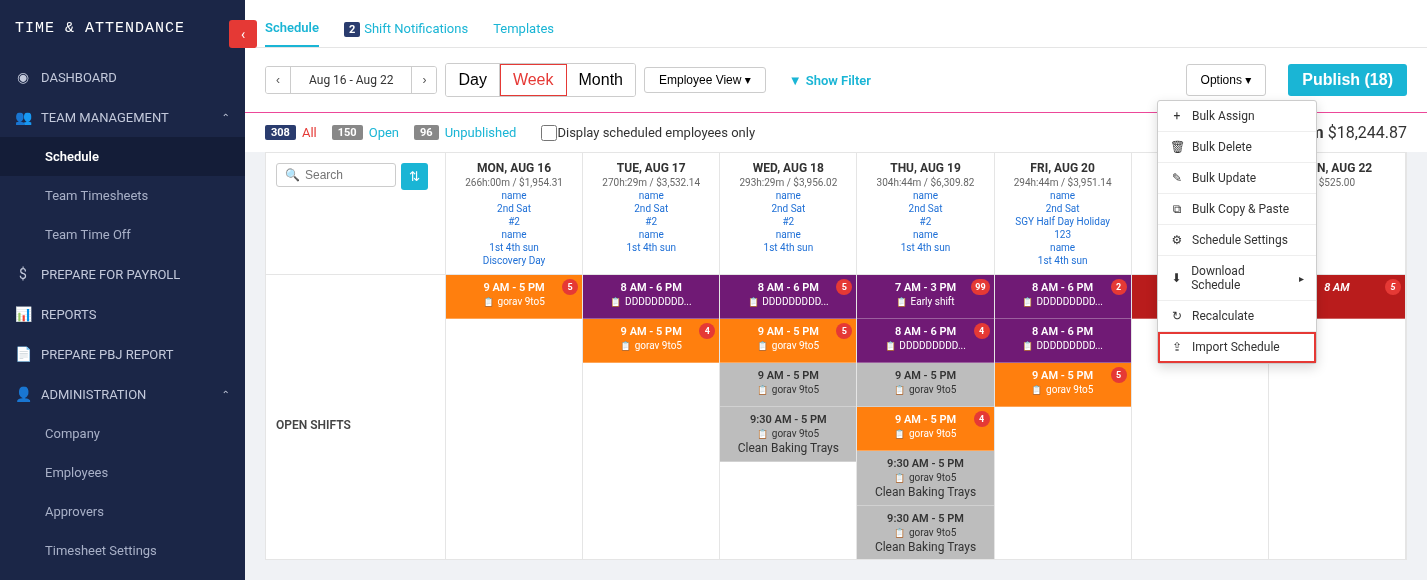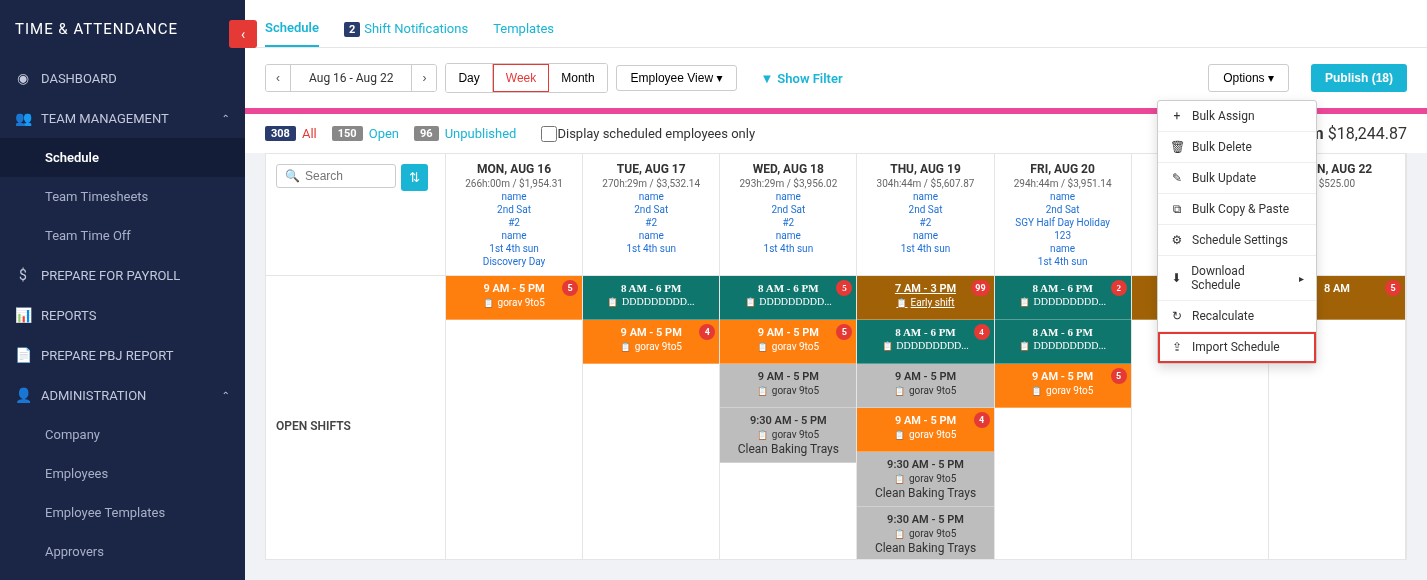--- a/index.html
+++ b/index.html
@@ -1,50 +1,50 @@
 <!DOCTYPE html>
 <html><head>
 <meta charset="utf-8">
 <style>
 * { box-sizing: border-box; margin: 0; padding: 0; }
 body { font-family: -apple-system, BlinkMacSystemFont, "Segoe UI", Roboto, sans-serif; font-size: 13px; background: #f0f2f5; color: #333; }
 .app { display: flex; height: 580px; width: 1427px; overflow: hidden; }
 
 
 .sidebar { width: 245px; background: #1b2647; color: #c3c9db; flex-shrink: 0; position: relative; }
-.sidebar-header { padding: 20px 15px; font-size: 15px; letter-spacing: 1px; color: #fff; font-weight: 400; }
+.sidebar-header { padding: 20px 15px; font-size: 15px; letter-spacing: 1px; color: #fff; font-weight: 400; font-family: Liberation Mono, monospace; }
 .collapse-btn { position: absolute; top: 20px; right: -12px; width: 28px; height: 28px; background: #e53935; color: #fff; display: flex; align-items: center; justify-content: center; cursor: pointer; border-radius: 3px; font-size: 14px; }
 .nav-item { display: flex; align-items: center; padding: 12px 15px; cursor: pointer; font-size: 13px; gap: 10px; }
 .nav-item .chevron { margin-left: auto; font-size: 10px; }
 .nav-sub { padding: 12px 15px 12px 45px; cursor: pointer; font-size: 13px; color: #a8b0c7; }
 .nav-sub.active { background: #141d38; color: #fff; font-weight: 600; }
 .nav-icon { width: 16px; text-align: center; font-size: 14px; }
 
 
 .main { flex: 1; background: #f0f2f5; display: flex; flex-direction: column; overflow: hidden; }
 .tabs-row { display: flex; align-items: center; padding: 10px 20px 0; gap: 25px; background: #fff; border-bottom: 1px solid #e5e5e5; }
 .tab { padding: 10px 0; color: #1ab5d5; cursor: pointer; font-size: 13px; }
 .tab.active { color: #1ab5d5; border-bottom: 2px solid #1ab5d5; font-weight: 600; }
 .tab .badge { background: #2a3c6e; color: #fff; padding: 1px 5px; border-radius: 2px; margin-right: 4px; font-size: 11px; font-weight: bold; }
 
 .toolbar { display: flex; align-items: center; padding: 15px 20px; gap: 8px; background: #fff; }
 .btn-group { display: flex; border: 1px solid #ccc; border-radius: 3px; overflow: hidden; }
 .btn-group > * { padding: 6px 12px; border: none; background: #fff; cursor: pointer; font-size: 12px; border-right: 1px solid #ccc; }
 .btn-group > *:last-child { border-right: none; }
 .btn-group .nav-arrow { padding: 6px 10px; color: #555; }
 .btn-group .date-range { padding: 6px 18px; }
-.view-btn { padding: 6px 12px; font-size: 12px; cursor: pointer; }
+.view-btn { padding: 6px 12px; font-size: 16px; cursor: pointer; }
 .view-btn.active { color: #e53935; border: 1px solid #e53935; }
 .show-filter { color: #1ab5d5; font-weight: 600; cursor: pointer; margin-left: 15px; display: flex; align-items: center; gap: 4px; }
 .toolbar-right { margin-left: auto; display: flex; gap: 22px; position: relative; }
 .btn-outline { border: 1px solid #ccc; background: #fff; padding: 5px 14px; border-radius: 3px; cursor: pointer; font-size: 12px; }
-.btn-primary { background: #1ab5d5; color: #fff; border: none; padding: 7px 14px; border-radius: 3px; cursor: pointer; font-size: 12px; font-weight: 600; }
-
-
-.filter-row { display: flex; align-items: center; padding: 10px 20px; gap: 15px; background: #fff; border-top: 6px solid #ec4899; }
+.btn-primary { background: #1ab5d5; color: #fff; border: none; padding: 7px 14px; border-radius: 3px; cursor: pointer; font-size: 16px; font-weight: 600; }
+
+
+.filter-row { display: flex; align-items: center; padding: 10px 20px; gap: 15px; background: #fff; border-top: 1px solid #ec4899; }
 .filter-tag { display: flex; align-items: center; gap: 6px; cursor: pointer; font-size: 13px; }
 .filter-tag .count { background: #2a3c6e; color: #fff; padding: 1px 6px; border-radius: 2px; font-size: 11px; font-weight: bold; }
 .filter-tag .count.gray { background: #888; }
 .filter-tag .label { color: #1ab5d5; }
 .filter-tag.active .label { color: #e53935; }
 .checkbox-filter { display: flex; align-items: center; margin-left: 10px; }
 .checkbox-filter input { width: 16px; height: 16px; }
 .stats-right { margin-left: auto; font-size: 16px; text-align: center; }
 
 
@@ -69,23 +69,23 @@
 .day-header .day-note { color: #1e6fd6; font-size: 10px; margin-top: 2px; display: block; }
 
 .shift-cell { padding: 0; }
 .shift-stack { display: flex; flex-direction: column; border-radius: 7px; }
 .shift-block { padding: 6px 8px; font-size: 10px; text-align: center; position: relative; color: #fff; border-bottom: 1px solid rgba(255,255,255,.3); min-height: 44px; }
 .shift-block .sb-time { font-weight: 600; font-size: 11px; }
 .shift-block .sb-sub { font-size: 10px; display: flex; align-items: center; justify-content: center; gap: 3px; margin-top: 2px; }
 .shift-block .sb-extra { font-size: 12px; margin-top: 2px; }
 .shift-badge { position: absolute; top: 4px; right: 4px; background: #e53935; color: #fff; border-radius: 8px; min-width: 16px; height: 16px; font-size: 9px; display: flex; align-items: center; justify-content: center; padding: 0 4px; font-weight: bold; }
 .shift-orange { background: #ff7f0e; }
-.shift-blue { background: #0f766e; font-family: Liberation Serif, serif; }
-.shift-pink { background: #a16207; text-decoration: underline; }
-.shift-darkgray { background: #a16207; color: #fff; }
+.shift-blue { background: #701a75; }
+.shift-pink { background: #701a75; }
+.shift-darkgray { background: #b91c1c; color: #fff; font-style: italic; }
 .shift-lightgray { background: #bdbdbd; color: #333; }
 .calendar-icon::before { content: "📋"; font-size: 9px; }
 </style>
 </head>
 <body>
 
 <div class="app">
   <aside class="sidebar">
     <div class="sidebar-header">TIME &amp; ATTENDANCE</div>
     <div class="collapse-btn">‹</div>
@@ -114,21 +114,20 @@
           <span class="nav-icon">📄</span>
           <span>PREPARE PBJ REPORT</span>
         </div>
         <div class="nav-item">
           <span class="nav-icon">👤</span>
           <span>ADMINISTRATION</span>
           <span class="chevron">⌃</span>
         </div>
         <div class="nav-sub">Company</div>
         <div class="nav-sub">Employees</div>
-        <div class="nav-sub">Employee Templates</div>
         <div class="nav-sub">Approvers</div>
         <div class="nav-sub">Timesheet Settings</div>
       </nav>
   </aside>
 
   <main class="main">
     <div class="tabs-row" id="tabs-row">
         <div class="tab active">Schedule</div>
         <div class="tab"><span class="badge">2</span>Shift Notifications</div>
         <div class="tab">Templates</div>
@@ -247,21 +246,21 @@
             <div class="day-title">WED, AUG 18</div>
             <div class="day-stats">293h:29m / $3,956.02</div>
             <span class="day-note">name</span>
             <span class="day-note">2nd Sat</span>
             <span class="day-note">#2</span>
             <span class="day-note">name</span>
             <span class="day-note">1st 4th sun</span>
           </div>
           <div class="grid-cell day-header">
             <div class="day-title">THU, AUG 19</div>
-            <div class="day-stats">304h:44m / $5,607.87</div>
+            <div class="day-stats">304h:44m / $6,309.82</div>
             <span class="day-note">name</span>
             <span class="day-note">2nd Sat</span>
             <span class="day-note">#2</span>
             <span class="day-note">name</span>
             <span class="day-note">1st 4th sun</span>
           </div>
           <div class="grid-cell day-header">
             <div class="day-title">FRI, AUG 20</div>
             <div class="day-stats">294h:44m / $3,951.14</div>
             <span class="day-note">name</span>

